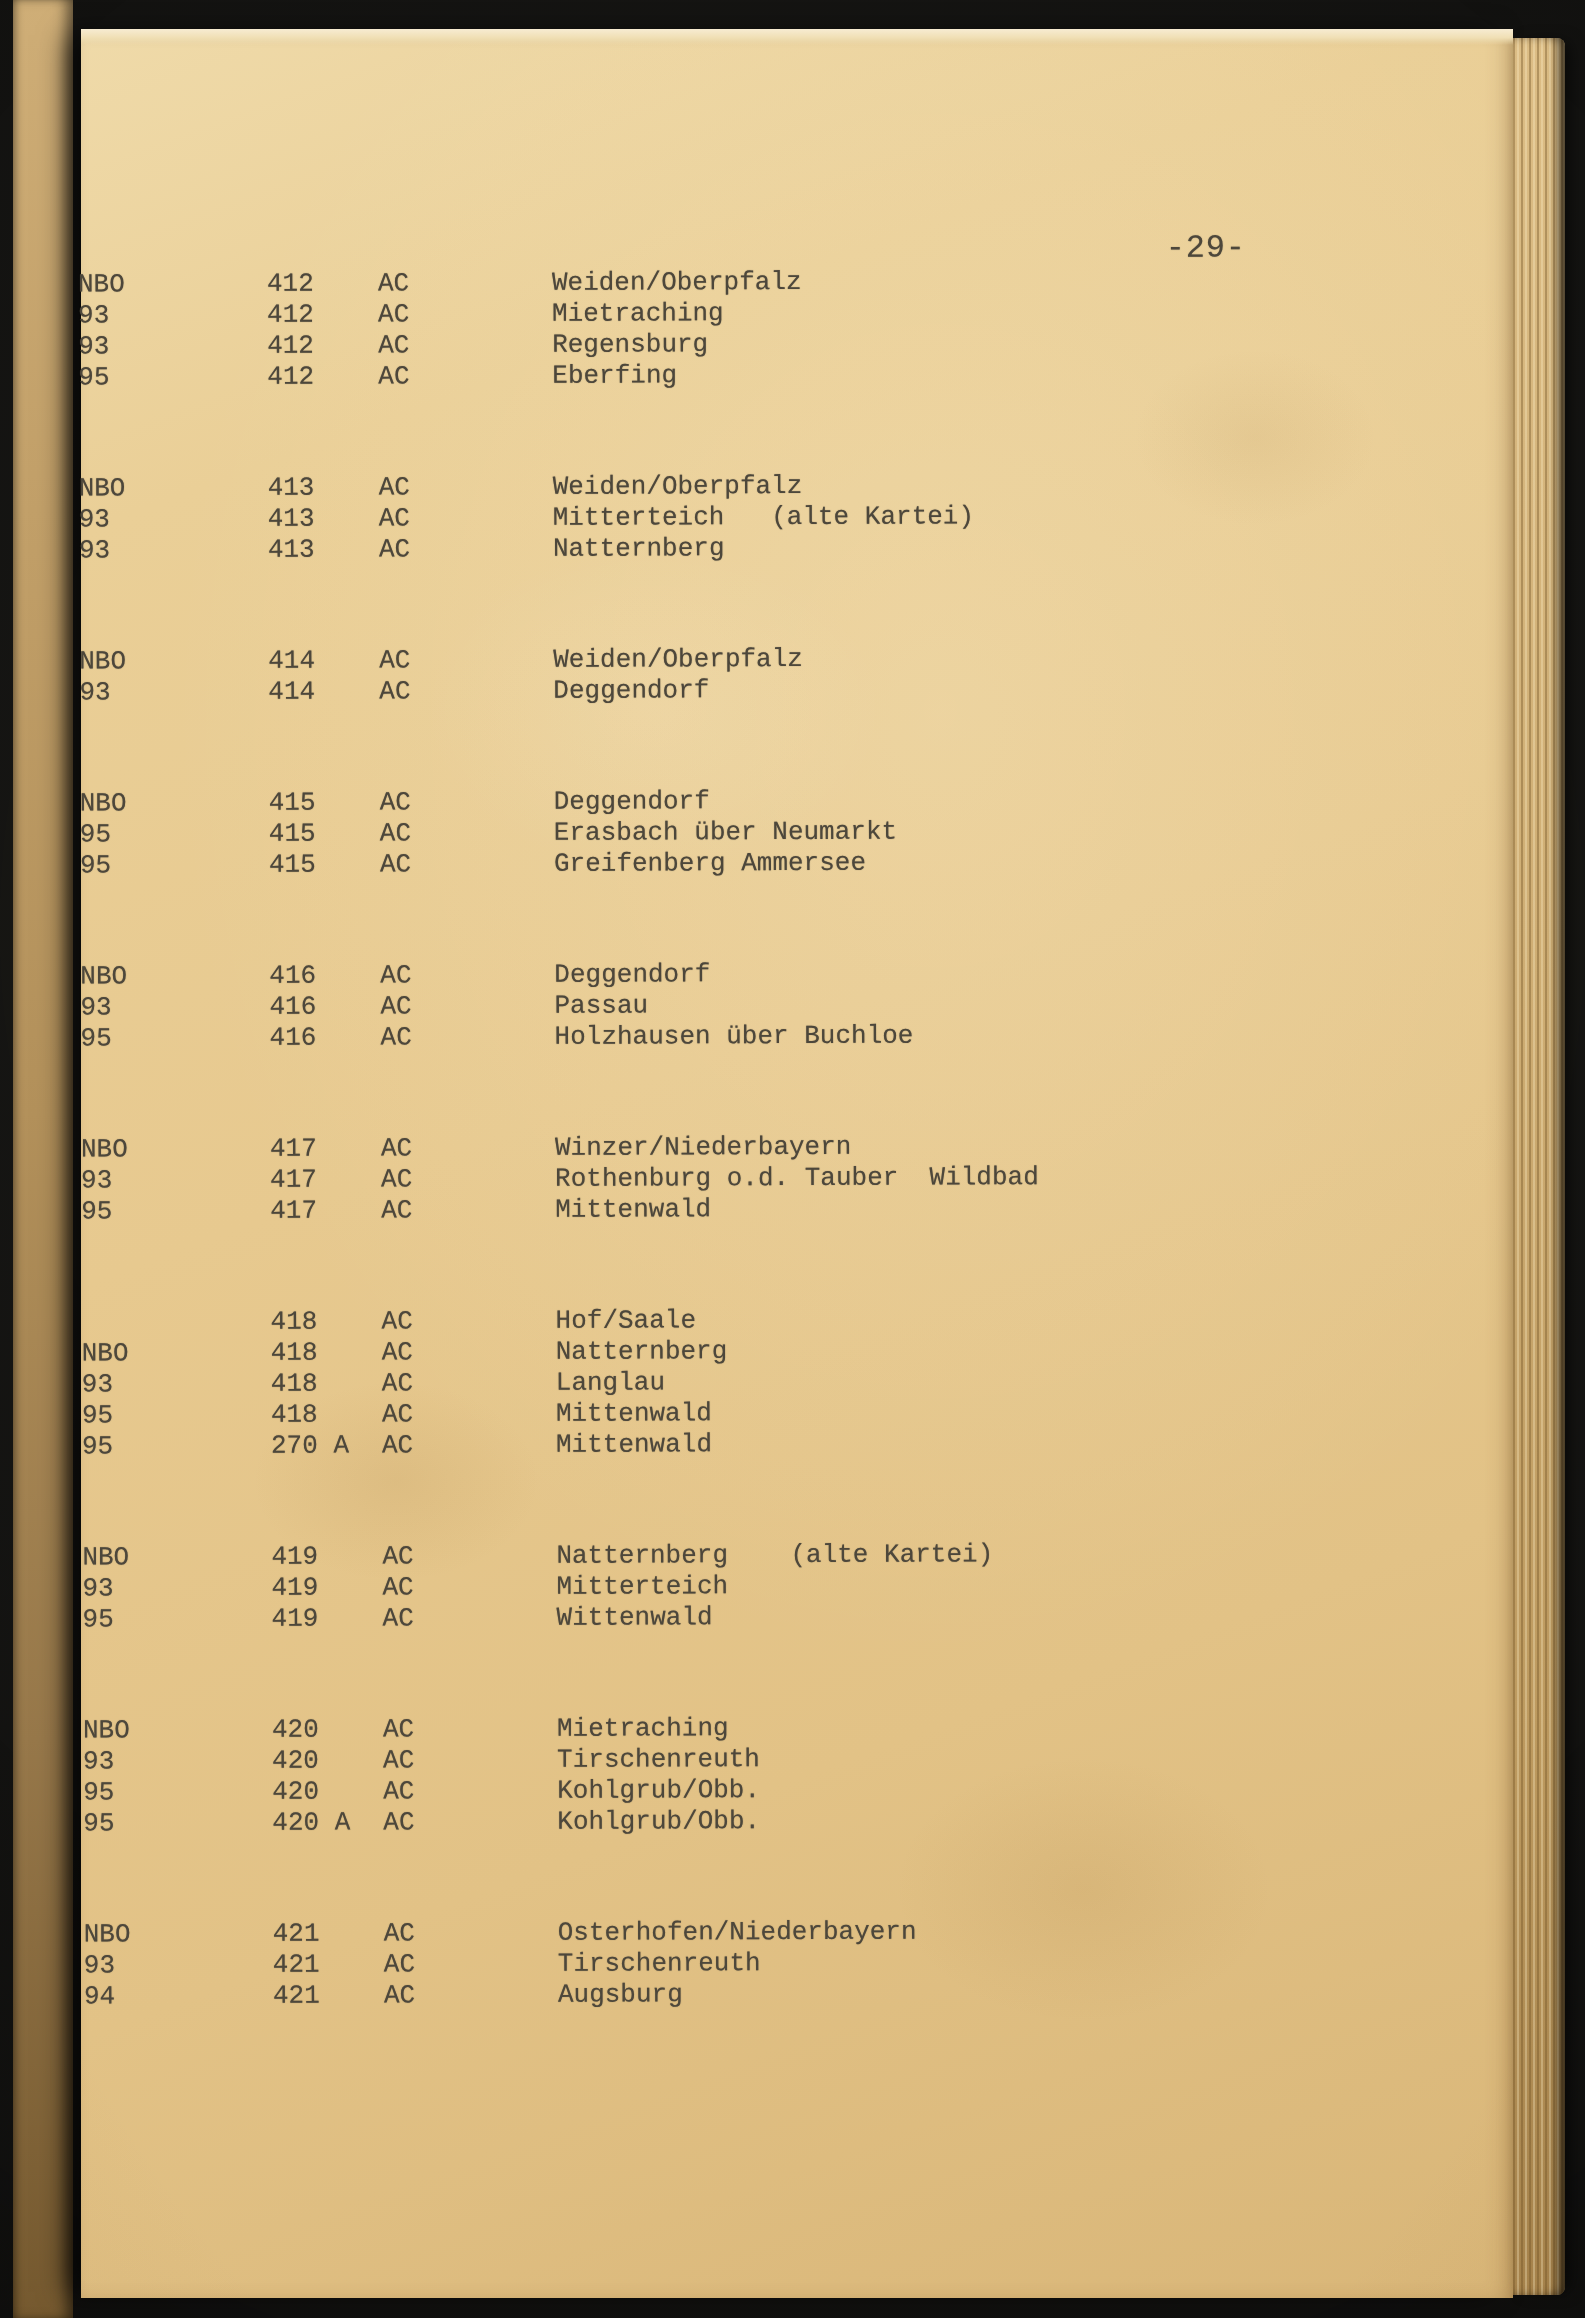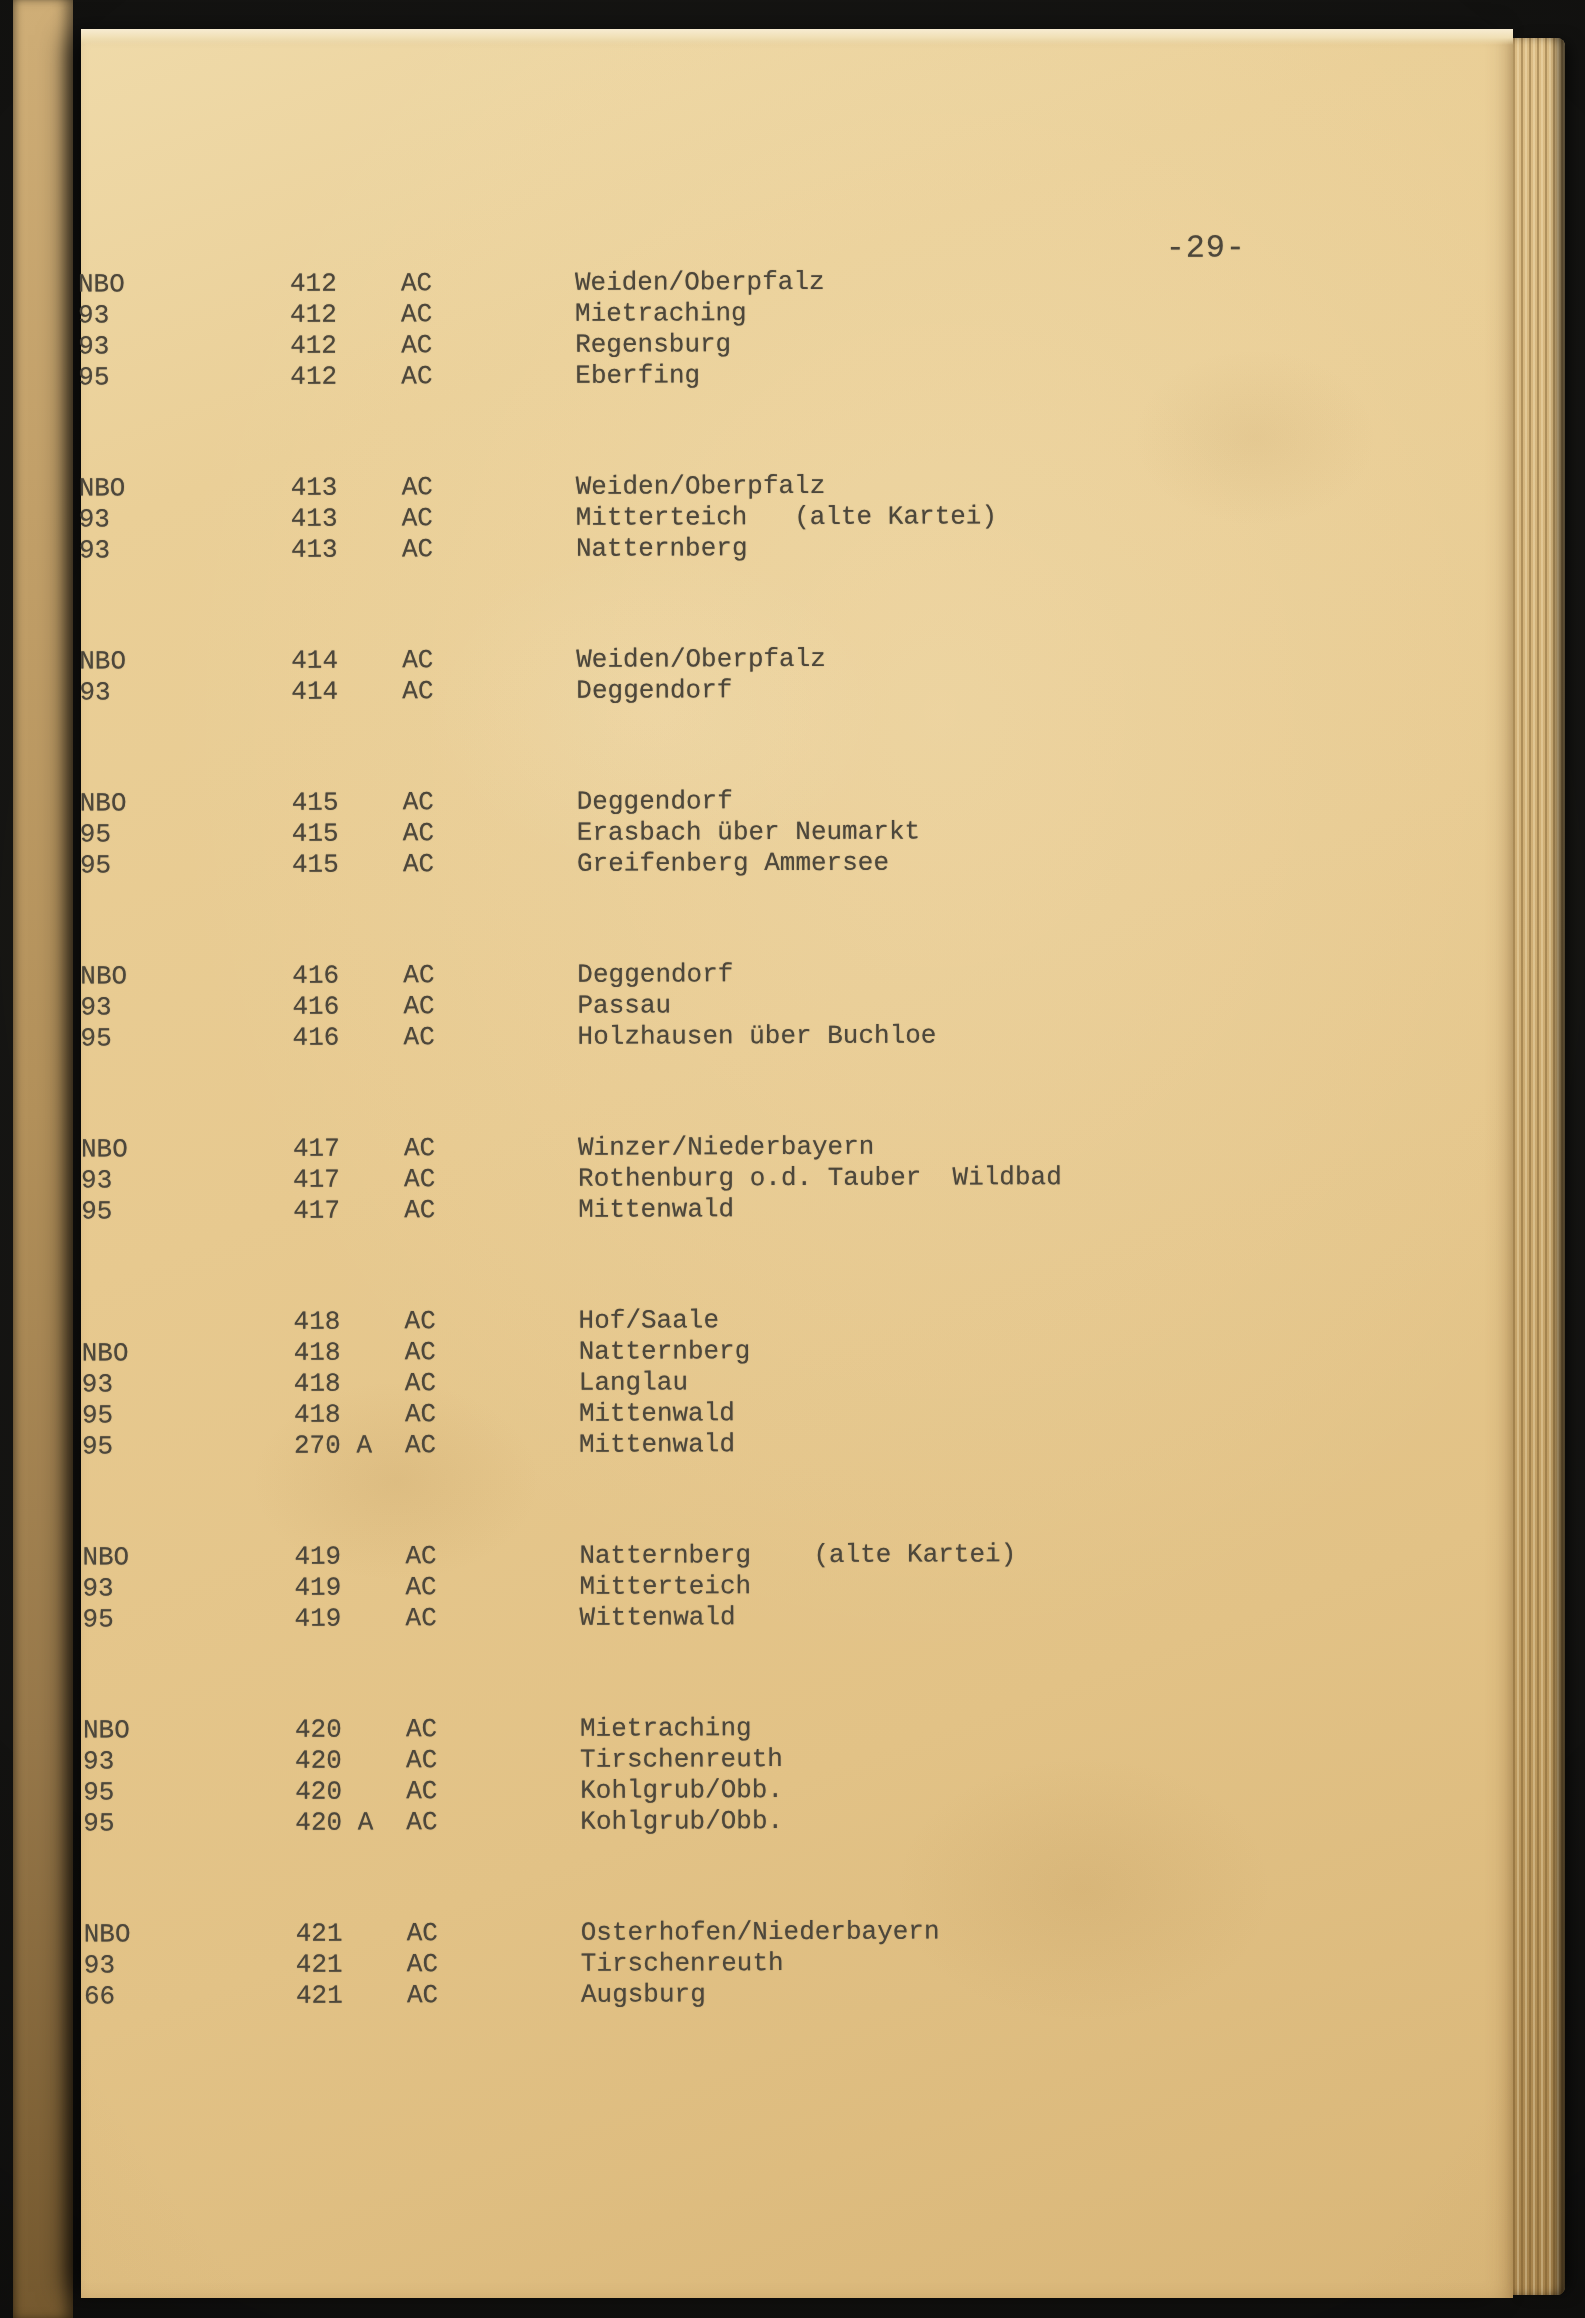--- a/index.html
+++ b/index.html
@@ -63,21 +63,21 @@
     font-size:26px;line-height:31px;
     text-shadow:0 0 1.1px rgba(77,71,59,.6);
   }
   .page-number{
     position:absolute;top:205px;left:1088px;
     font-size:32px;letter-spacing:0.8px;
   }
   .group{margin-bottom:80px;}
   .row{display:flex;}
   .c-org{width:132px;white-space:pre;}
-  .c-num{margin-left:80px;width:111px;white-space:pre;}
+  .c-num{margin-left:57px;width:111px;white-space:pre;}
   .c-code{width:174px;white-space:pre;}
   .c-place{flex:1;white-space:pre;}
 </style>
 </head>
 <body>
 
 <div class="left-strip"></div>
 
 <div class="paper">
   <div class="top-edge"></div>
@@ -292,21 +292,21 @@
             <span class="c-code">AC</span>
             <span class="c-place">Osterhofen/Niederbayern</span>
           </div>
           <div class="row">
             <span class="c-org">93</span>
             <span class="c-num">421</span>
             <span class="c-code">AC</span>
             <span class="c-place">Tirschenreuth</span>
           </div>
           <div class="row">
-            <span class="c-org">66</span>
+            <span class="c-org">94</span>
             <span class="c-num">421</span>
             <span class="c-code">AC</span>
             <span class="c-place">Augsburg</span>
           </div>
         </div>
       </div>
   </div>
 </div>
 
 <div class="fore-edge"></div>

